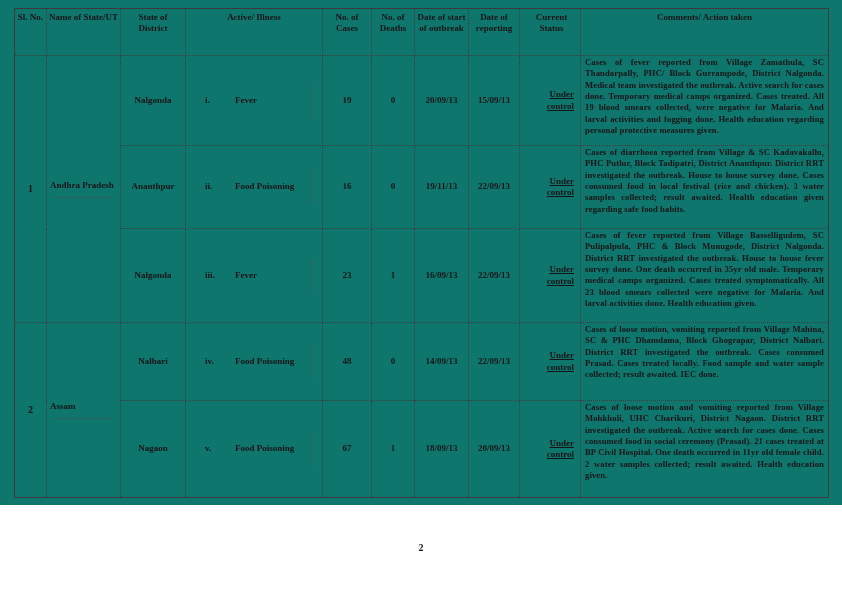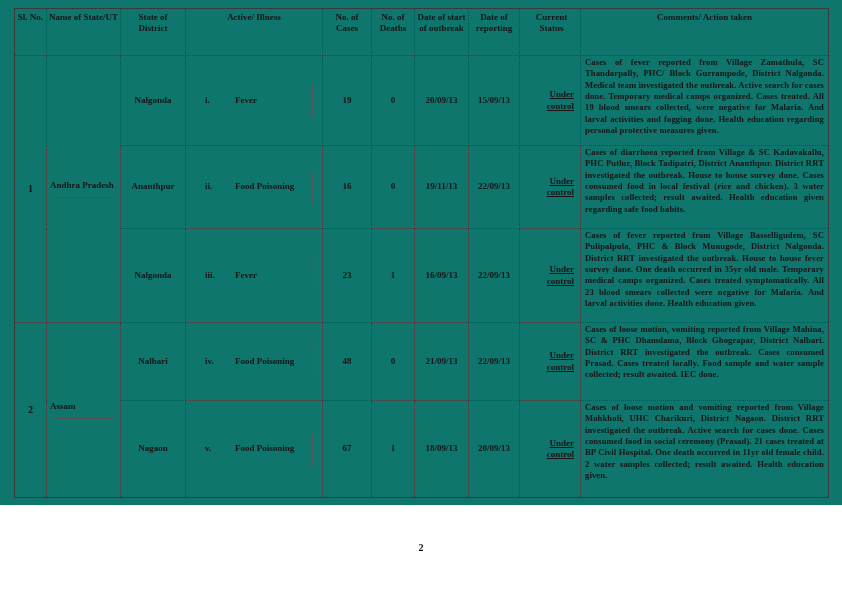--- a/index.html
+++ b/index.html
@@ -192,21 +192,21 @@
         </td>
         <td class="center">Nalbari</td>
         <td class="disease-cell">
           <span class="disease-inner">
             <span class="disease-num">iv.</span>
             <span>Food Poisoning</span>
           </span>
         </td>
         <td class="center">48</td>
         <td class="center">0</td>
-        <td class="center">21/09/13</td>
+        <td class="center">14/09/13</td>
         <td class="center">22/09/13</td>
         <td class="status-cell">Under control</td>
         <td class="comment-cell">Cases of loose motion, vomiting reported from Village Mahina, SC &amp; PHC Dhamdama, Block Ghograpar, District Nalbari. District RRT investigated the outbreak. Cases consumed Prasad. Cases treated locally. Food sample and water sample collected; result awaited. IEC done.</td>
       </tr>
       <tr class="r5">
         <td class="center">Nagaon</td>
         <td class="disease-cell">
           <span class="disease-inner">
             <span class="disease-num">v.</span>
             <span>Food Poisoning</span>

